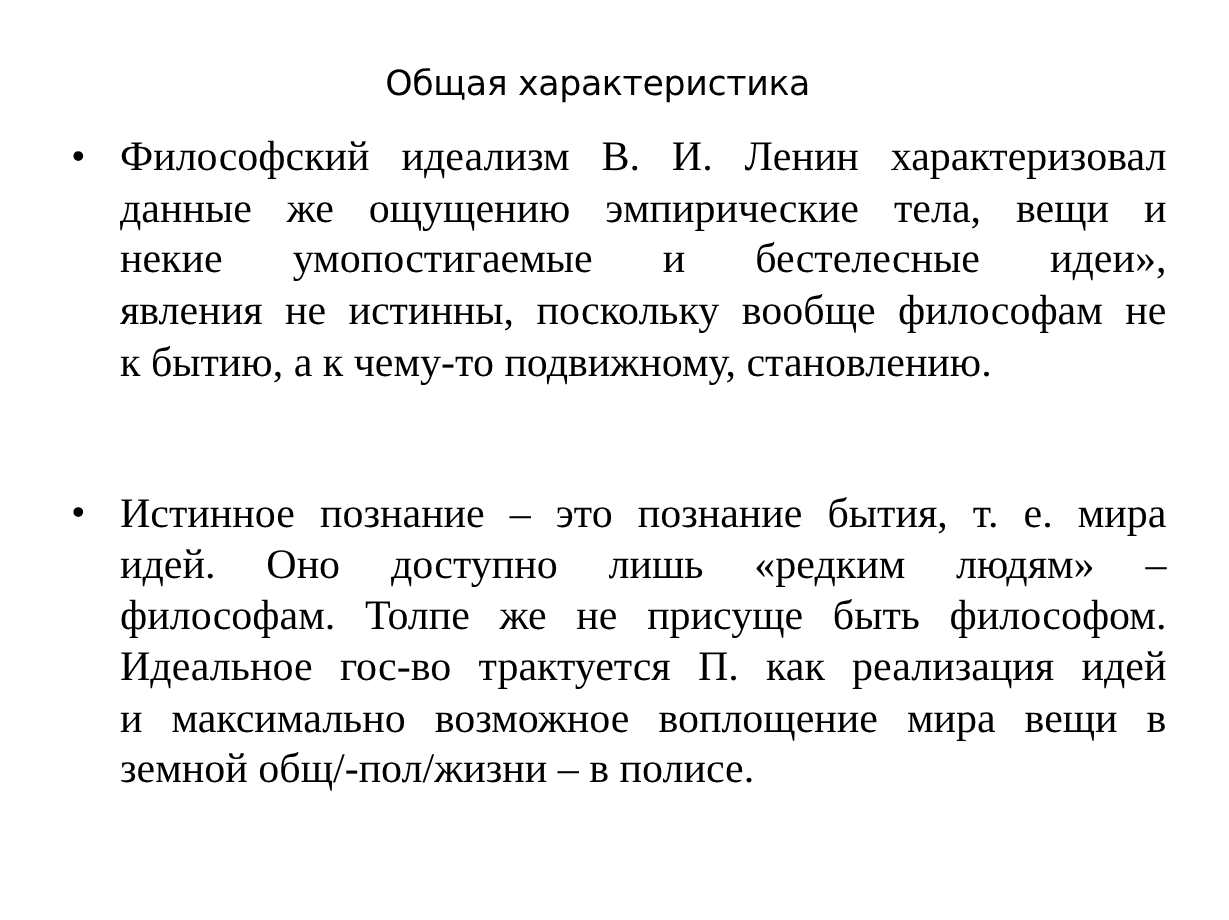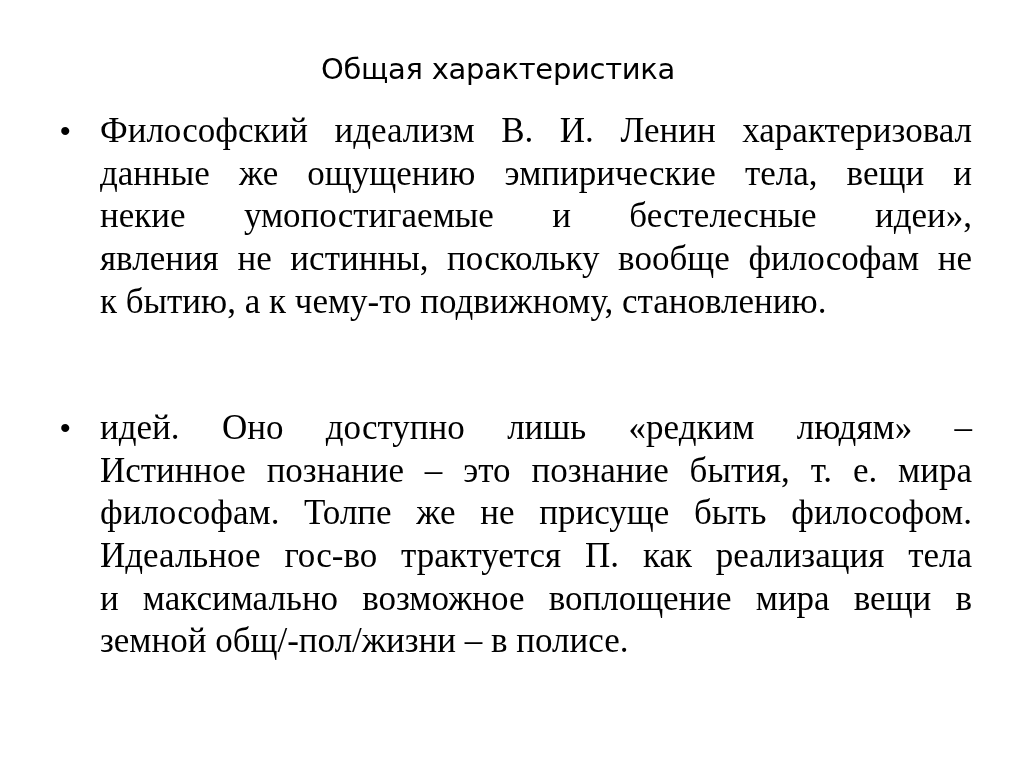--- a/index.html
+++ b/index.html
@@ -56,20 +56,20 @@
     <span class="bullet-dot">•</span>
     <span class="line">Философский идеализм В. И. Ленин характеризовал</span>
     <span class="line">данные же ощущению эмпирические тела, вещи и</span>
     <span class="line">некие умопостигаемые и бестелесные идеи»,</span>
     <span class="line">явления не истинны, поскольку вообще философам не</span>
     <span class="line last">к бытию, а к чему-то подвижному, становлению.</span>
   </div>
 
   <div class="bullet-block" id="b2">
     <span class="bullet-dot">•</span>
+    <span class="line">Истинное познание – это познание бытия, т. е. мира</span>
     <span class="line">идей. Оно доступно лишь «редким людям» –</span>
-    <span class="line">Истинное познание – это познание бытия, т. е. мира</span>
     <span class="line">философам. Толпе же не присуще быть философом.</span>
-    <span class="line">Идеальное гос-во трактуется П. как реализация тела</span>
+    <span class="line">Идеальное гос-во трактуется П. как реализация идей</span>
     <span class="line">и максимально возможное воплощение мира вещи в</span>
     <span class="line last">земной общ/-пол/жизни – в полисе.</span>
   </div>
 </div>
 
 </body></html>

